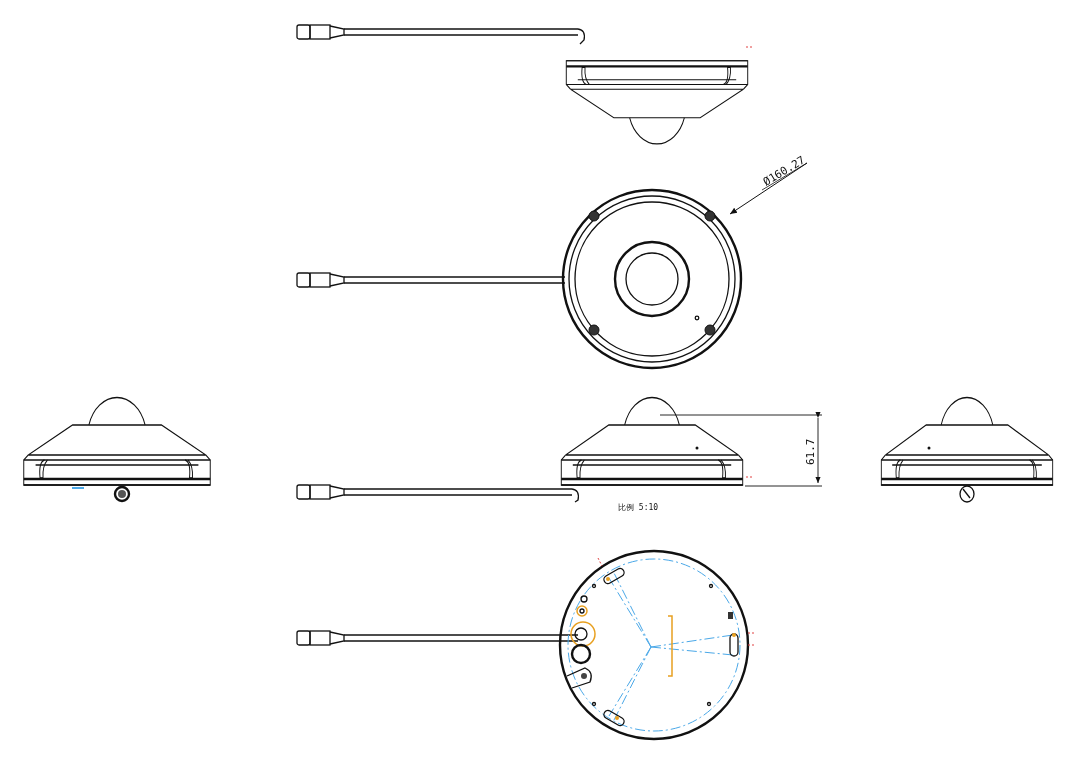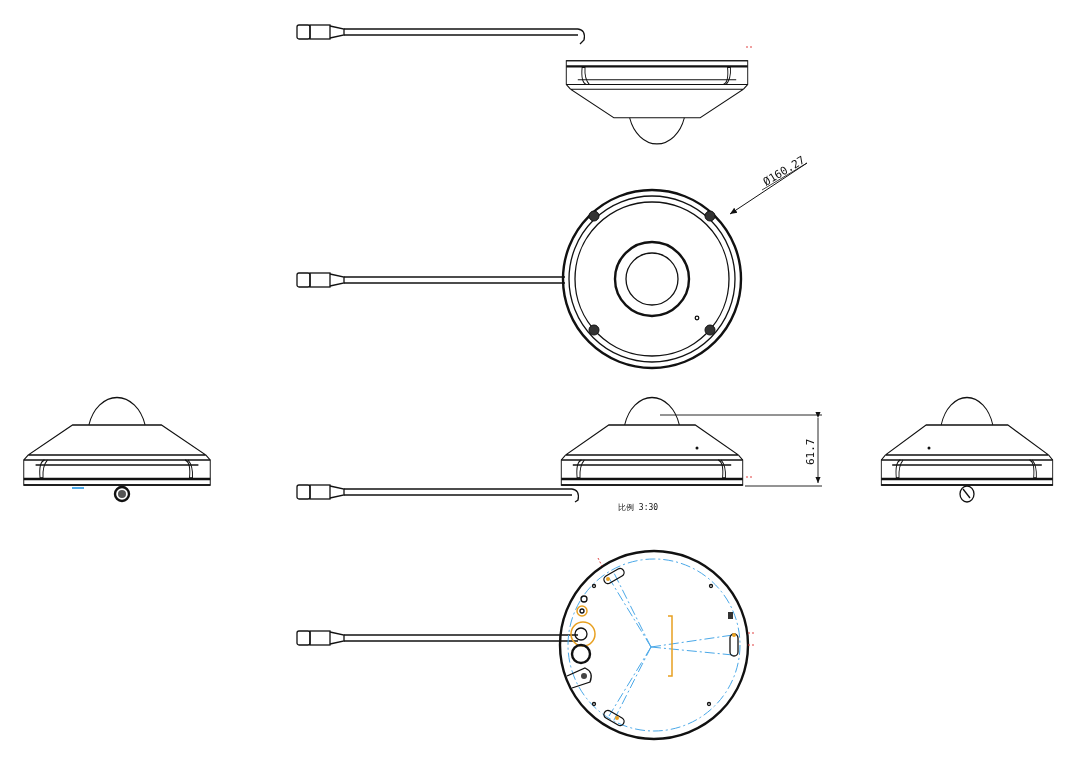--- a/index.html
+++ b/index.html
@@ -145,13 +145,13 @@
     <circle cx="583" cy="634" r="12" class="org"></circle>
     <circle cx="581" cy="634" r="6" class="ln"></circle>
     <circle cx="581" cy="654" r="9" class="th"></circle>
     <path d="M567,676 L585,668 Q594,672 590,682 L572,688" class="ln"></path>
     <circle cx="584" cy="676" r="3" fill="#444"></circle>
 
     <path d="M668,616 L672,616 L672,676 L668,676" class="org"></path>
   </g>
 </svg>
 
-<div class="scale">比例 3:30</div>
+<div class="scale">比例 5:10</div>
 
 </body></html>

